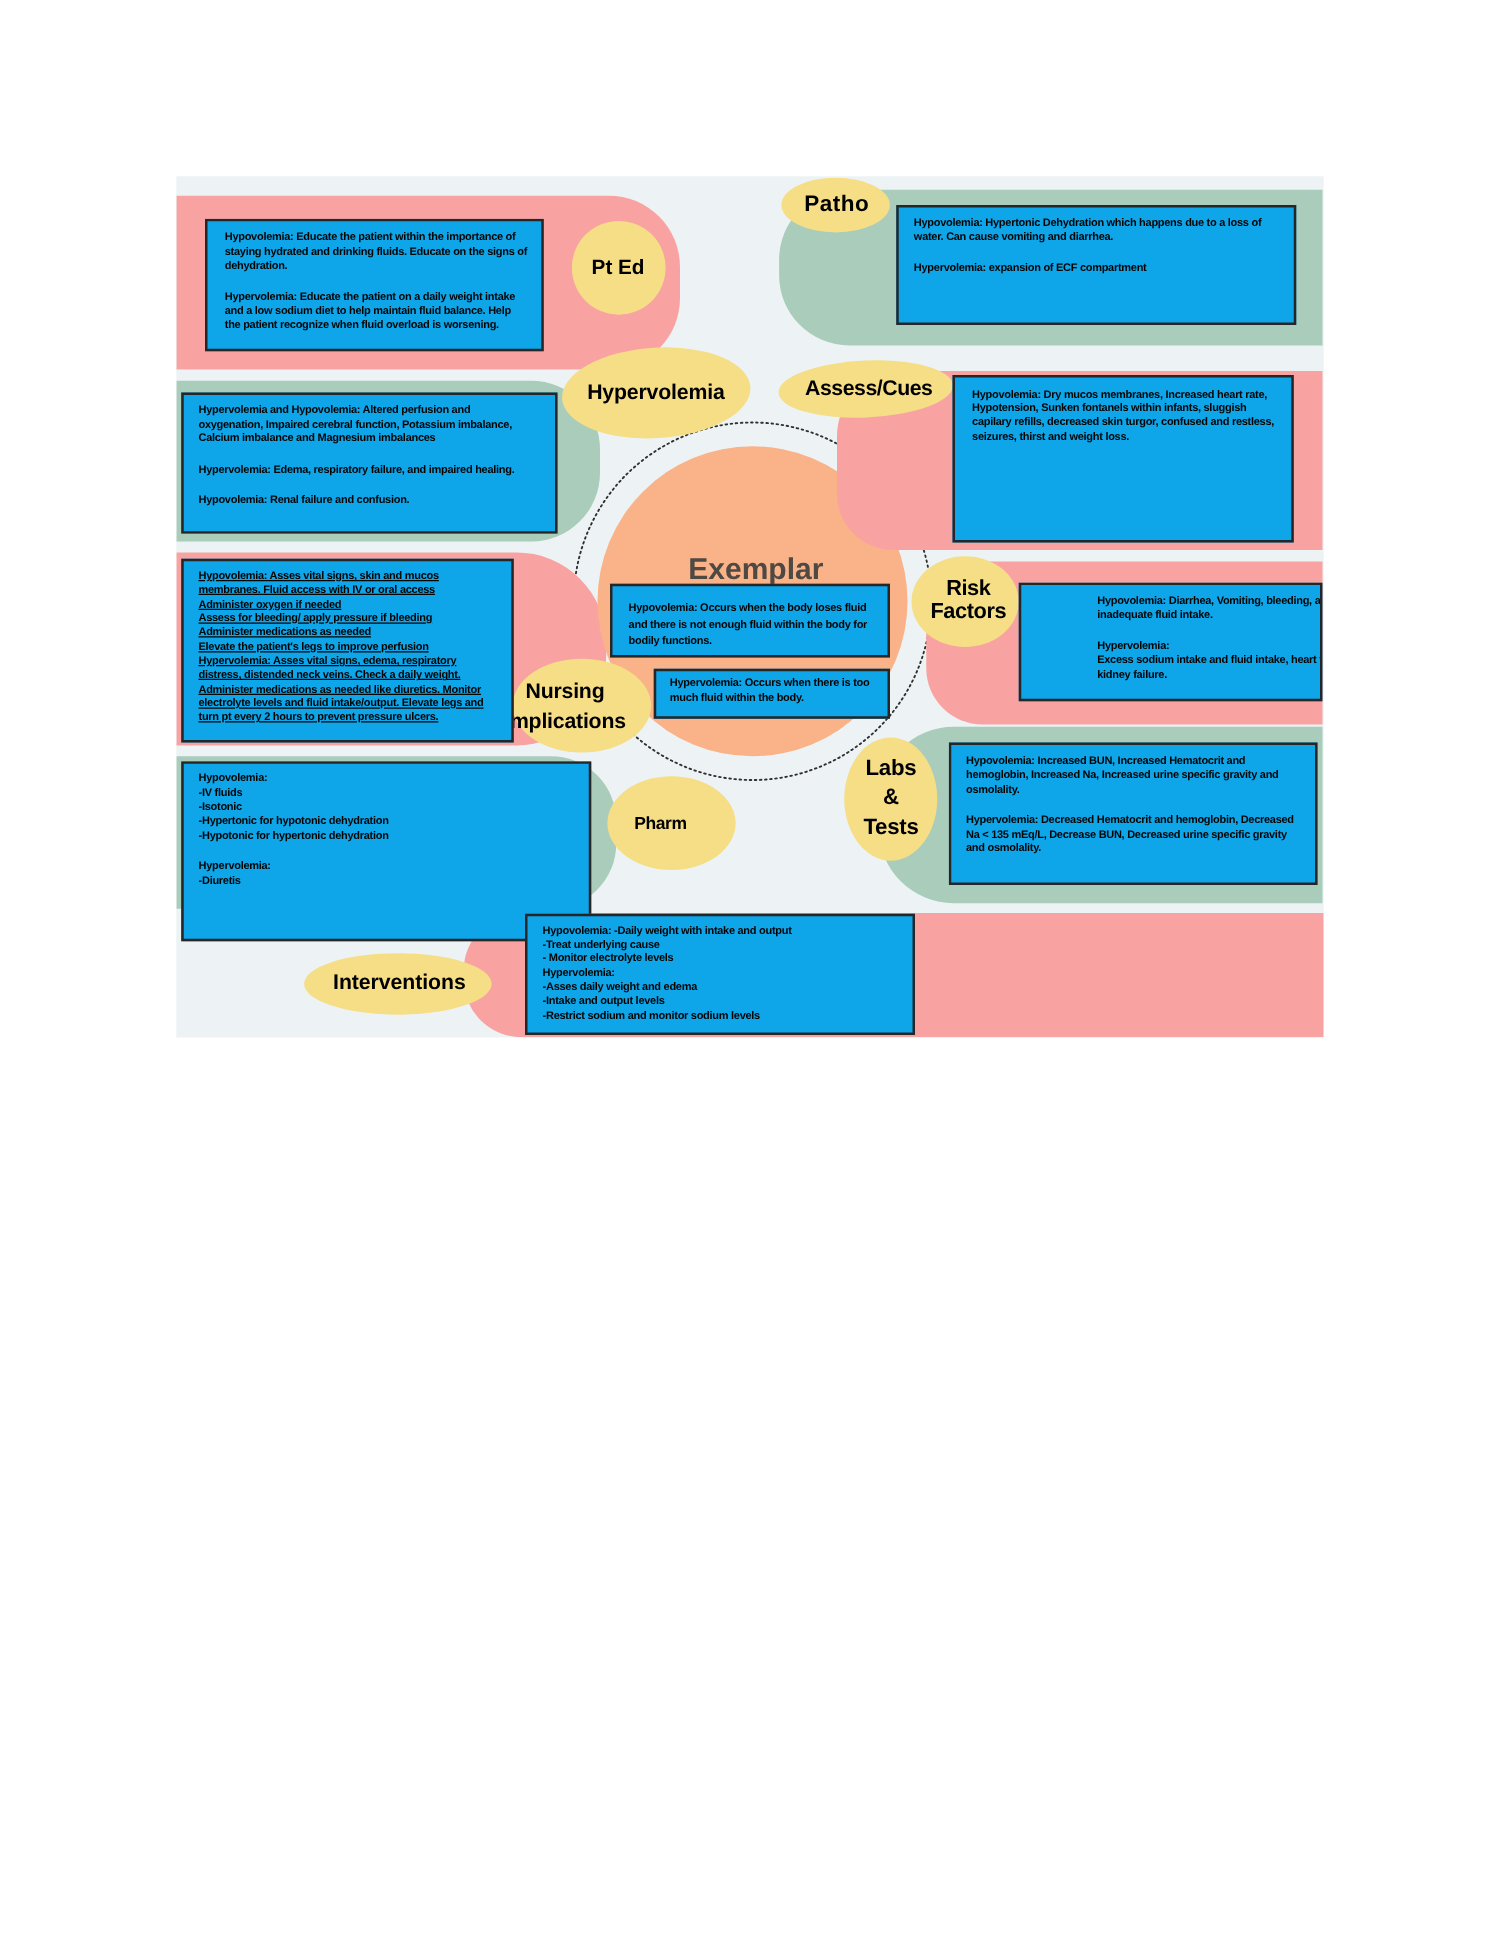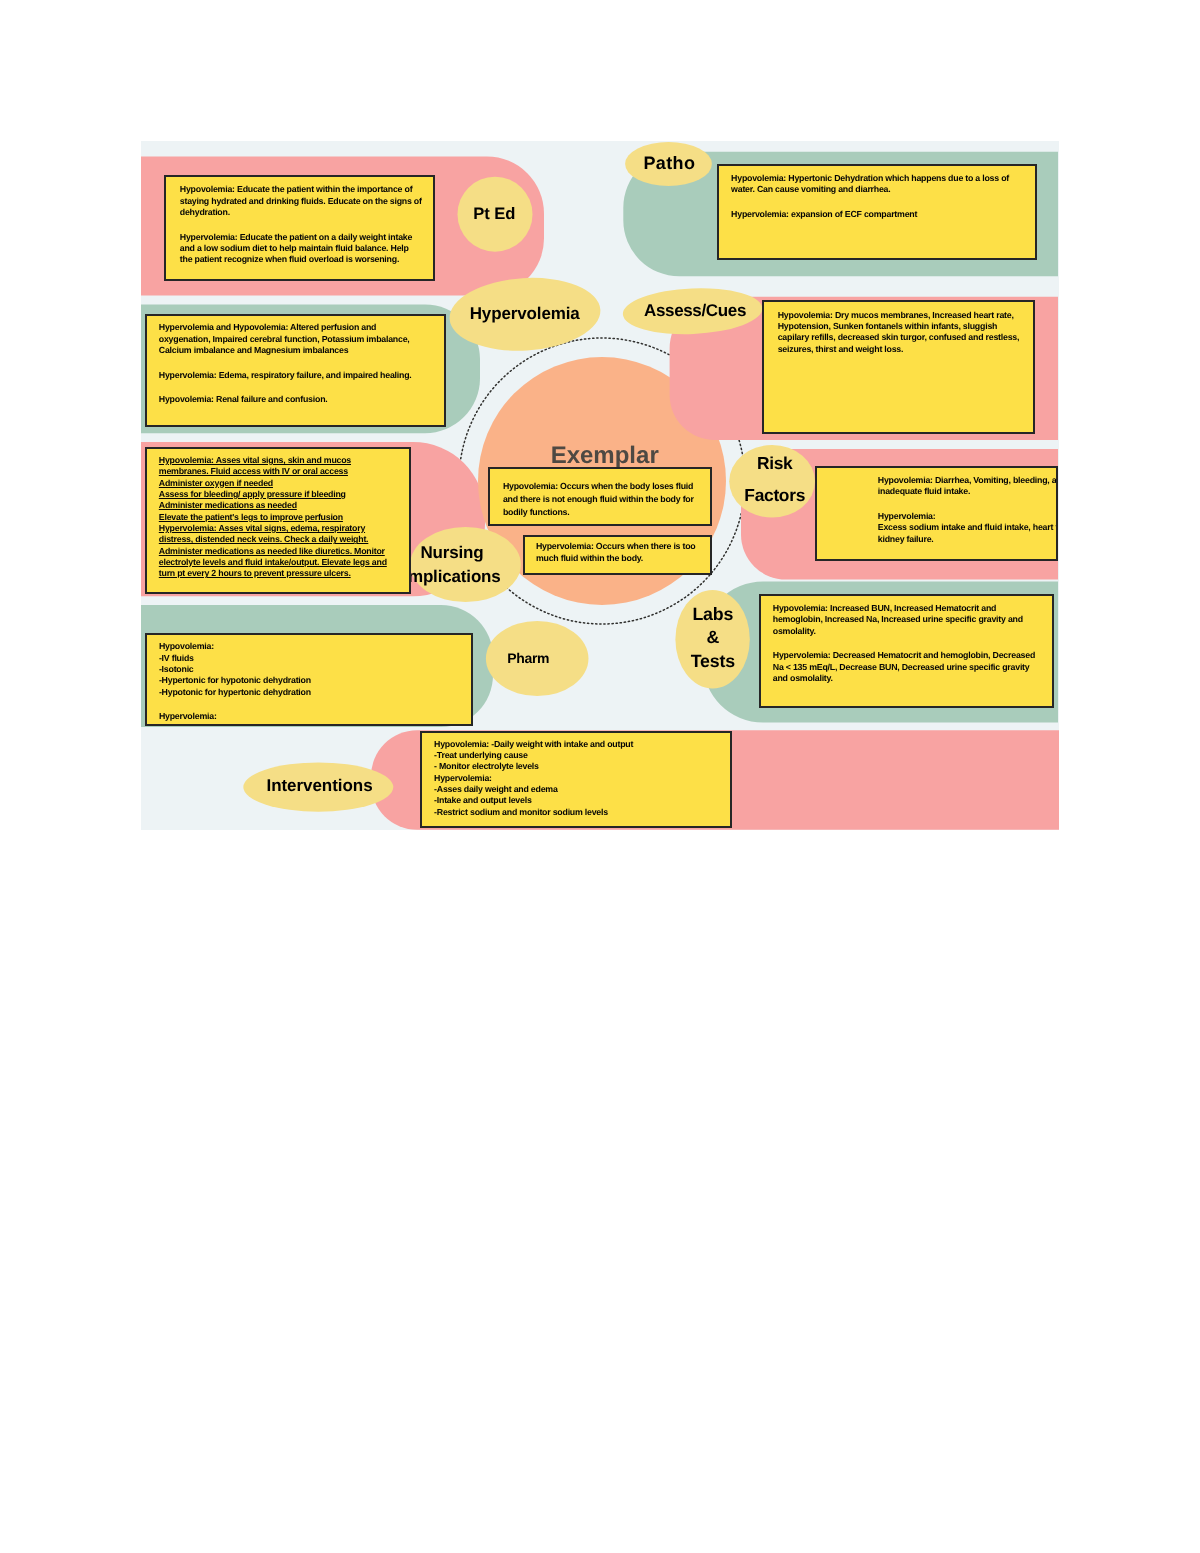--- a/index.html
+++ b/index.html
@@ -1,21 +1,21 @@
 <!DOCTYPE html>
 <html><head>
 <meta charset="utf-8">
 <title>Concept Map</title>
 <style>
   html,body{margin:0;padding:0;background:#ffffff;}
   body{width:1200px;height:1553px;font-family:"Liberation Sans",sans-serif;-webkit-font-smoothing:antialiased;text-rendering:geometricPrecision;}
   #page{position:relative;width:1200px;height:1553px;background:#ffffff;overflow:hidden;}
   #canvas{position:absolute;left:141px;top:141px;width:918px;height:689px;background:#edf3f5;overflow:hidden;}
   #shapes{position:absolute;left:0;top:0;width:918px;height:689px;display:block;}
-  .tbox{position:absolute;background:#fde047;border:2px solid #262626;box-sizing:border-box;backface-visibility:hidden;
+  .tbox{position:absolute;background:#0ea5e9;border:2px solid #262626;box-sizing:border-box;backface-visibility:hidden;
         color:#050505;font-weight:bold;letter-spacing:-0.225px;overflow:hidden;}
   .tbox .p{margin:0;white-space:pre-line;}
   .tbox .gap{height:13.3px;}
   .lbl{position:absolute;display:flex;align-items:center;justify-content:center;text-align:center;backface-visibility:hidden;
        color:#000000;font-weight:bold;white-space:pre-line;}
   #exemplar-title{position:absolute;text-align:center;color:#4e4943;font-weight:bold;backface-visibility:hidden;}
 </style>
 </head>
 <body>
 
@@ -44,21 +44,21 @@
       <ellipse cx="177.3" cy="646.1" rx="75.0" ry="24.6" fill="#f5de86"></ellipse>
     </svg>
     <div id="exemplar-title" style="left:313.7px;top:299.5px;width:300px;height:30px;font-size:24px;line-height:30px;">Exemplar</div>
     <div class="lbl" style="left:268.4px;top:32.5px;width:170.0px;height:80.0px;font-size:16.6px;letter-spacing:-0.05px;line-height:19.0px;">Pt Ed</div>
     <div class="lbl" style="left:298.7px;top:132.4px;width:170.0px;height:80.0px;font-size:17.0px;letter-spacing:-0.13px;line-height:19.5px;">Hypervolemia</div>
     <div class="lbl" style="left:226.0px;top:384.0px;width:170.0px;height:80.0px;font-size:17.0px;letter-spacing:-0.16px;line-height:23.6px;">Nursing
 Implications</div>
     <div class="lbl" style="left:302.3px;top:477.4px;width:170.0px;height:80.0px;font-size:14px;letter-spacing:-0.34px;line-height:19.5px;">Pharm</div>
     <div class="lbl" style="left:443.4px;top:-18.0px;width:170.0px;height:80.0px;font-size:18.0px;letter-spacing:0.36px;line-height:20.5px;">Patho</div>
     <div class="lbl" style="left:469.0px;top:129.9px;width:170.0px;height:80.0px;font-size:17.0px;letter-spacing:-0.35px;line-height:19.5px;">Assess/Cues</div>
-    <div class="lbl" style="left:548.7px;top:298.2px;width:170.0px;height:80.0px;font-size:17.4px;letter-spacing:-0.3px;line-height:32px;">Risk
+    <div class="lbl" style="left:548.7px;top:298.2px;width:170.0px;height:80.0px;font-size:17.4px;letter-spacing:-0.3px;line-height:18px;">Risk
 Factors</div>
     <div class="lbl" style="left:486.8px;top:456.9px;width:170.0px;height:80.0px;font-size:17.8px;letter-spacing:-0.2px;line-height:23.4px;">Labs
 &amp;
 Tests</div>
     <div class="lbl" style="left:93.5px;top:605.2px;width:170.0px;height:80.0px;font-size:17.0px;letter-spacing:-0.05px;line-height:19.5px;">Interventions</div>
     <div class="tbox" style="left:23.3px;top:34.3px;width:271.1px;height:105.6px;padding:7.0px 13.5px;font-size:8.8px;line-height:11.35px;">
         <div class="inner" style="width:243px;">
           <div class="p">Hypovolemia: Educate the patient within the importance of staying hydrated and drinking fluids. Educate on the signs of dehydration.</div>
           <div class="gap"></div>
           <div class="p">Hypervolemia: Educate the patient on a daily weight intake and a low sodium diet to help maintain fluid balance. Help the patient recognize when fluid overload is worsening.</div>
@@ -76,21 +76,21 @@
     <div class="tbox" style="left:3.8px;top:306.2px;width:265.8px;height:146.9px;padding:5.7px 12.0px;font-size:8.8px;line-height:11.35px;text-decoration:underline;">
         <div class="inner" style="width:234px;">
           <div class="p">Hypovolemia: Asses vital signs, skin and mucos membranes. Fluid access with IV or oral access
 Administer oxygen if needed
 Assess for bleeding/ apply pressure if bleeding
 Administer medications as needed
 Elevate the patient's legs to improve perfusion
 Hypervolemia: Asses vital signs, edema, respiratory distress, distended neck veins. Check a daily weight. Administer medications as needed like diuretics. Monitor electrolyte levels and fluid intake/output. Elevate legs and turn pt every 2 hours to prevent pressure ulcers.</div>
         </div>
       </div>
-    <div class="tbox" style="left:3.5px;top:468.0px;width:328.8px;height:93px;padding:6.2px 12.4px;font-size:8.8px;line-height:11.35px;margin-top:24px;">
+    <div class="tbox" style="left:3.5px;top:468.0px;width:328.8px;height:144px;padding:6.2px 12.4px;font-size:8.8px;line-height:11.35px;">
         <div class="inner" style="width:200px;">
           <div class="p">Hypovolemia:
 -IV fluids
 -Isotonic
 -Hypertonic for hypotonic dehydration
 -Hypotonic for hypertonic dehydration</div>
           <div class="gap"></div>
           <div class="p">Hypervolemia:
 -Diuretis</div>
         </div>

